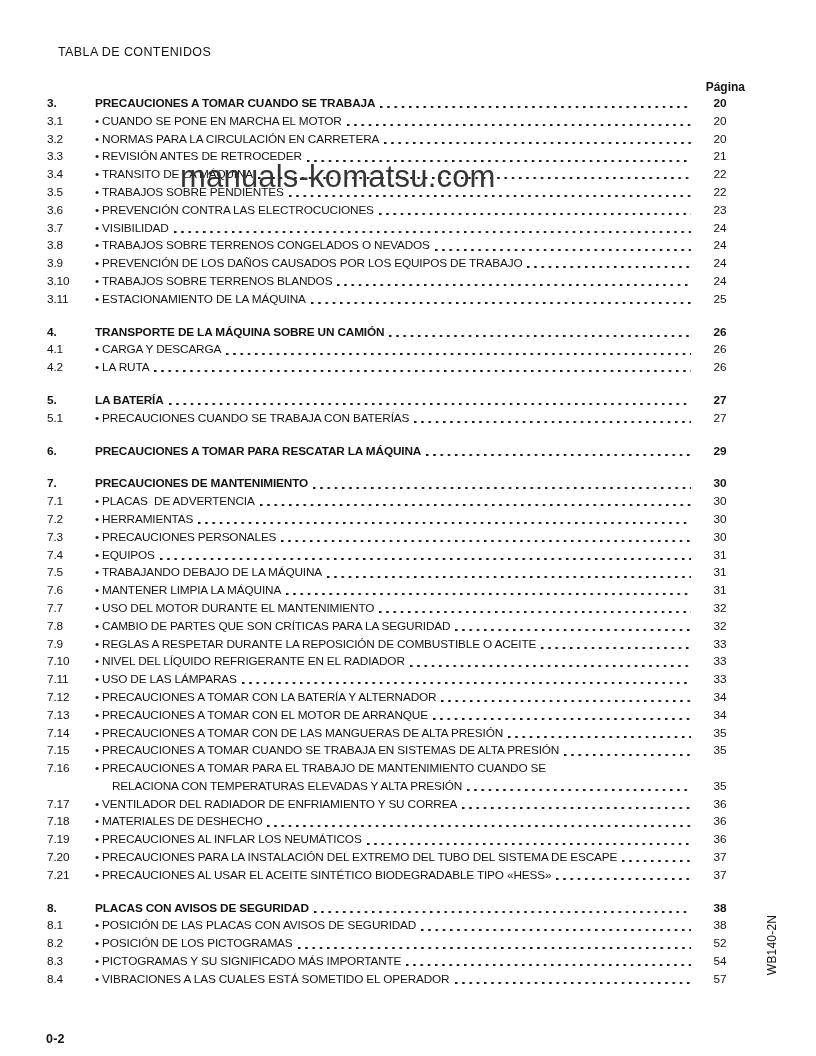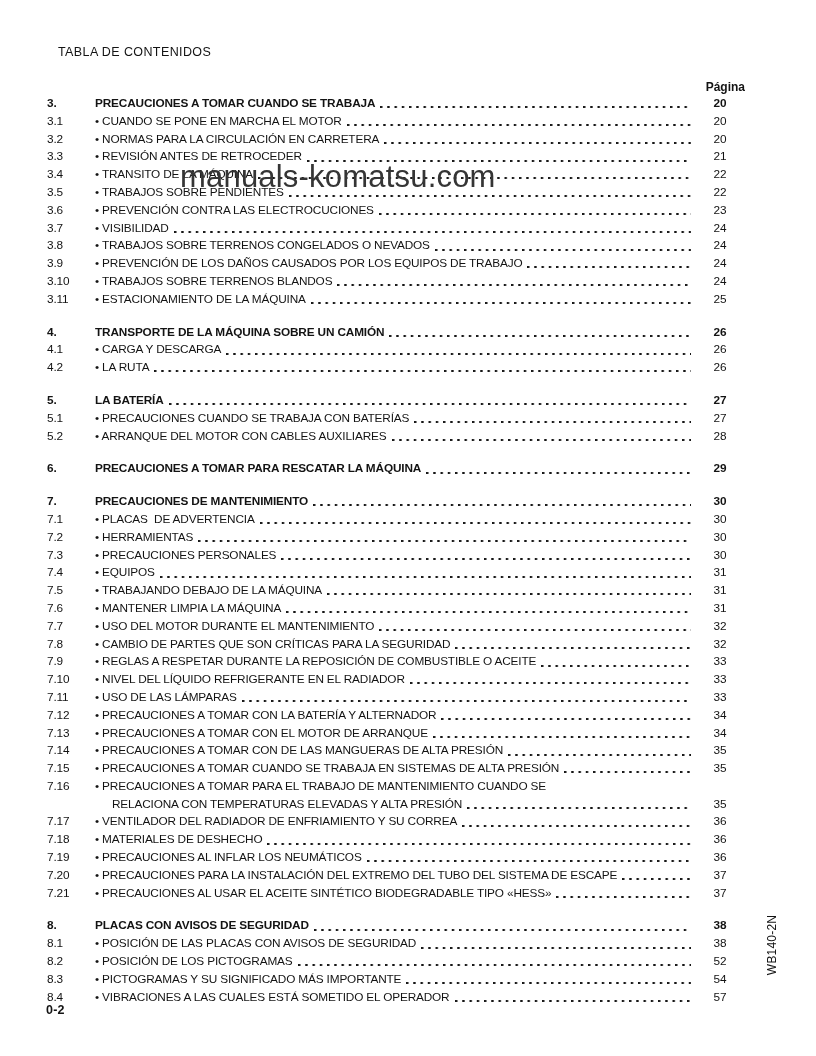--- a/index.html
+++ b/index.html
@@ -34,21 +34,21 @@
     background-size:7.25px 4px;background-repeat:repeat-x;background-position:left bottom;
   }
   .leader.hidden{visibility:hidden;}
   .pg{width:50px;flex:none;text-align:center;}
   .watermark{
     position:absolute;left:180px;top:159px;
     font-size:31px;color:#353535;letter-spacing:0.2px;
     white-space:nowrap;z-index:5;
   }
   .footer-page{
-    position:absolute;left:46px;top:1003px;
+    position:absolute;left:46px;top:1032px;
     font-weight:bold;font-size:12.5px;letter-spacing:0.2px;
   }
   .side-code{
     position:absolute;left:772px;top:945px;
     transform:translate(-50%,-50%) rotate(-90deg);
     font-size:12px;white-space:nowrap;letter-spacing:0.2px;
   }
 </style>
 </head>
 <body>
@@ -152,26 +152,20 @@
         <span class="title">LA BATERÍA</span>
         <span class="leader"></span>
         <span class="pg">27</span>
       </div>
       <div class="row">
         <span class="num">5.1</span>
         <span class="title">• PRECAUCIONES CUANDO SE TRABAJA CON BATERÍAS</span>
         <span class="leader"></span>
         <span class="pg">27</span>
       </div>
-      <div class="row">
-        <span class="num">5.2</span>
-        <span class="title">• ARRANQUE DEL MOTOR CON CABLES AUXILIARES</span>
-        <span class="leader"></span>
-        <span class="pg">28</span>
-      </div>
       <div class="row header gap">
         <span class="num">6.</span>
         <span class="title">PRECAUCIONES A TOMAR PARA RESCATAR LA MÁQUINA</span>
         <span class="leader"></span>
         <span class="pg">29</span>
       </div>
       <div class="row header gap">
         <span class="num">7.</span>
         <span class="title">PRECAUCIONES DE MANTENIMIENTO</span>
         <span class="leader"></span>

